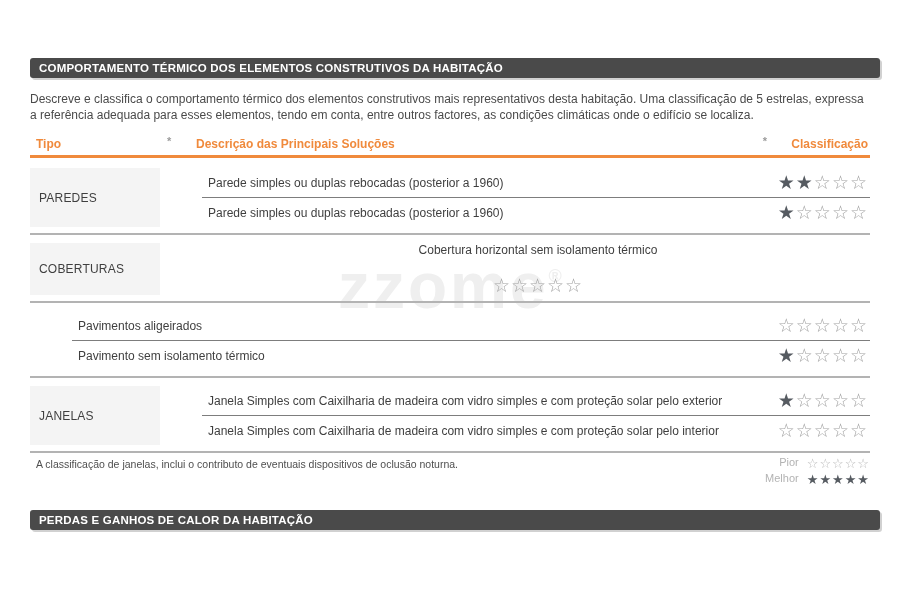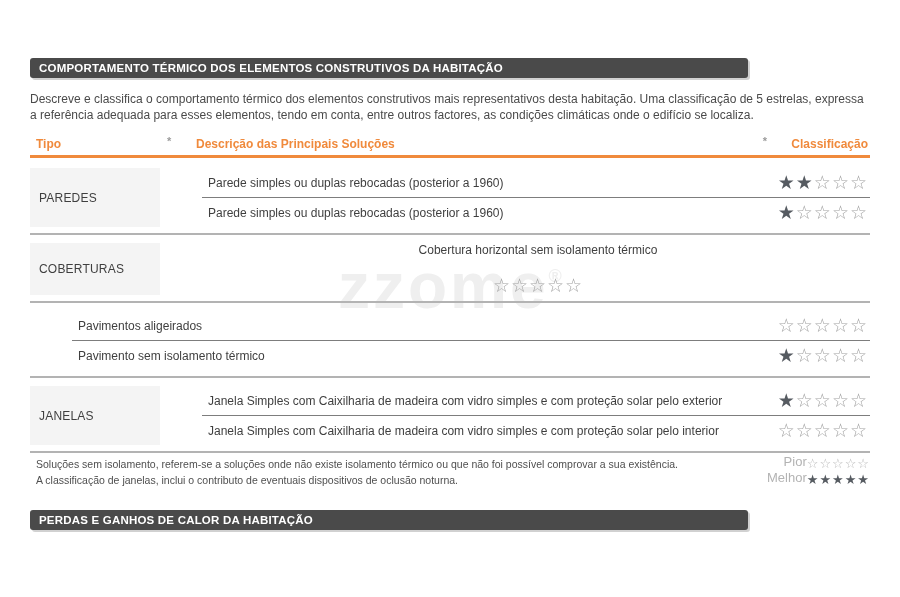--- a/index.html
+++ b/index.html
@@ -9,21 +9,21 @@
   }
   
   .watermark{
     position:absolute; left:338px; top:254px; z-index:0;
     font-size:64px; font-weight:bold; color:#efefef; letter-spacing:3px;
     line-height:1; user-select:none;
   }
   .watermark sup{font-size:18px; vertical-align:26px;}
   
   .bar{
-    position:absolute; left:30px; width:718px; height:20px; z-index:2;
+    position:absolute; left:30px; width:850px; height:20px; z-index:2;
     background:var(--bar-dark,#4a4a4a); border-radius:3px;
     box-shadow:2px 2px 0 rgba(0,0,0,0.18);
     color:#fff; font-size:11.5px; font-weight:bold; line-height:20px;
     padding-left:9px; box-sizing:border-box; letter-spacing:0.2px;
   }
   .bar1{top:58px;}
   .bar2{top:510px;}
   
   .para{
     position:absolute; left:30px; width:841px; z-index:1;
@@ -55,21 +55,21 @@
   .desc{font-size:12px; color:#3f3f3f; white-space:nowrap; overflow:hidden;}
   .stars{white-space:nowrap; line-height:1; letter-spacing:1px;}
   .star{font-size:19px;}
   .star.filled{color:var(--star-filled,#565b61);}
   .star.empty{color:var(--star-empty,#a3a3a3);}
   
   .footnotes{position:absolute; left:36px; top:456px; z-index:1; font-size:10.5px; line-height:16px; color:#4f4f4f;}
   
   .legend{position:absolute; right:30px; top:454px; z-index:1; text-align:right;}
   .legend-line{height:16px; line-height:16px;}
-  .legend-label{font-size:13px; color:#b3b3b3; margin-right:0; vertical-align:2px;}
+  .legend-label{font-size:11px; color:#b3b3b3; margin-right:8px; vertical-align:2px;}
   .legend .star{font-size:13px;}
   .legend .star.empty{color:#b9b9b9;}
 </style>
 </head>
 <body>
 
 <div class="page">
 
   <div class="watermark">
     <span>zzome</span><sup>®</sup>
@@ -134,21 +134,20 @@
             <div class="t-row">
               <span class="desc">Janela Simples com Caixilharia de madeira com vidro simples e com proteção solar pelo interior</span>
               <span class="stars"><span class="star empty">☆</span><span class="star empty">☆</span><span class="star empty">☆</span><span class="star empty">☆</span><span class="star empty">☆</span></span>
             </div>
           </div>
         </div>
       </div>
   </div>
 
   <div class="footnotes">
-    <div>Soluções sem isolamento, referem-se a soluções onde não existe isolamento térmico ou que não foi possível comprovar a sua existência.</div>
     <div>A classificação de janelas, inclui o contributo de eventuais dispositivos de oclusão noturna.</div>
   </div>
 
   <div class="legend">
     <div class="legend-line">
       <span class="legend-label">Pior</span><span><span class="stars"><span class="star empty">☆</span><span class="star empty">☆</span><span class="star empty">☆</span><span class="star empty">☆</span><span class="star empty">☆</span></span></span>
     </div>
     <div class="legend-line">
       <span class="legend-label">Melhor</span><span><span class="stars"><span class="star filled">★</span><span class="star filled">★</span><span class="star filled">★</span><span class="star filled">★</span><span class="star filled">★</span></span></span>
     </div>

